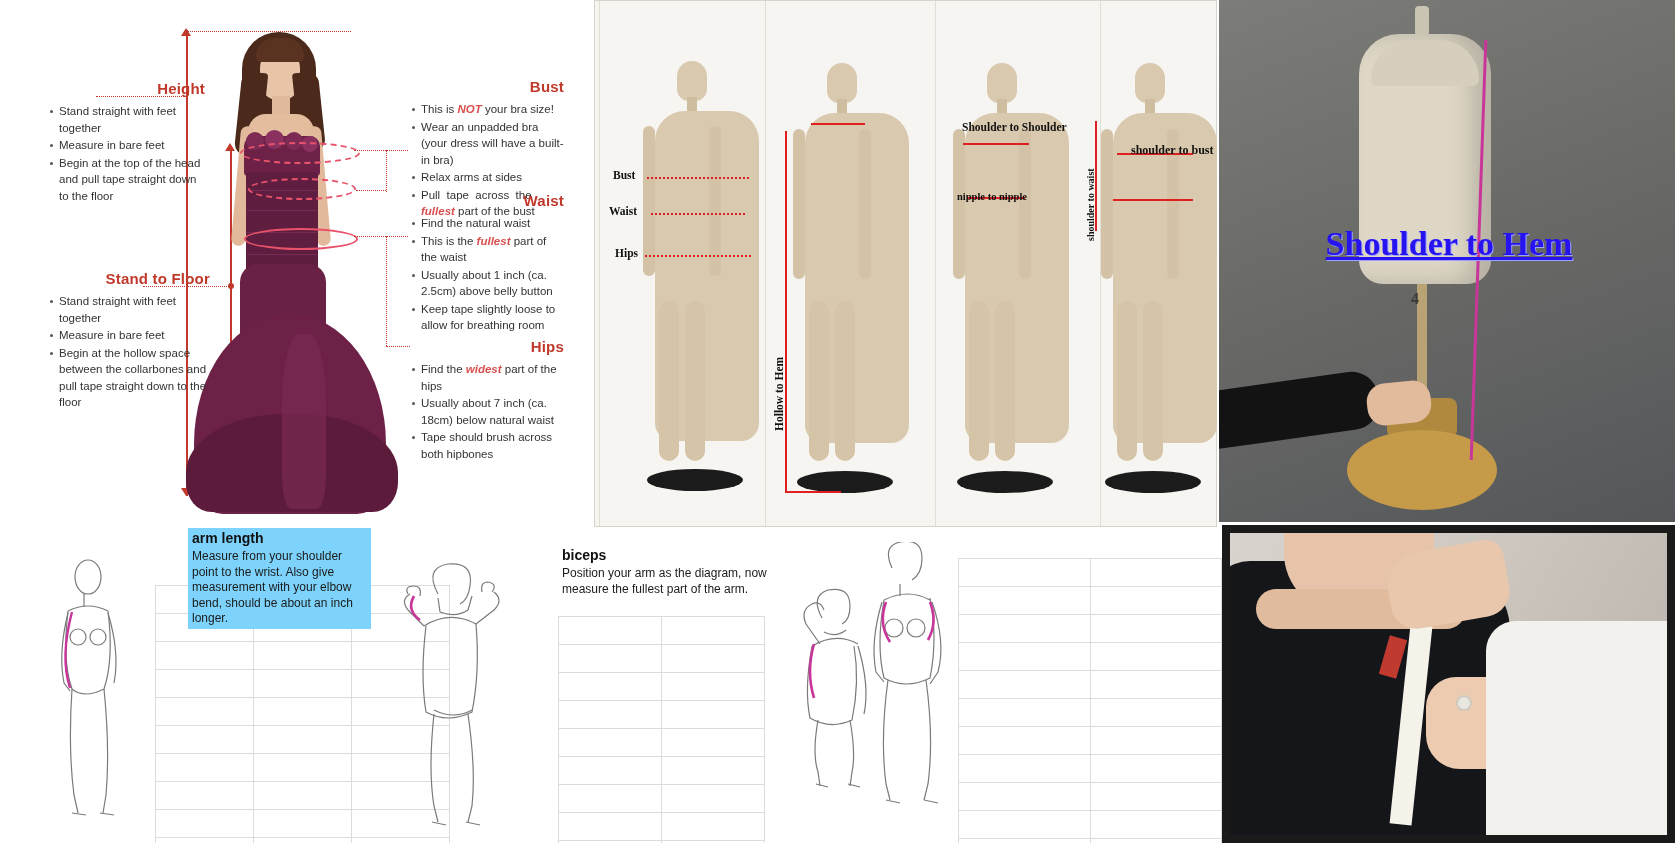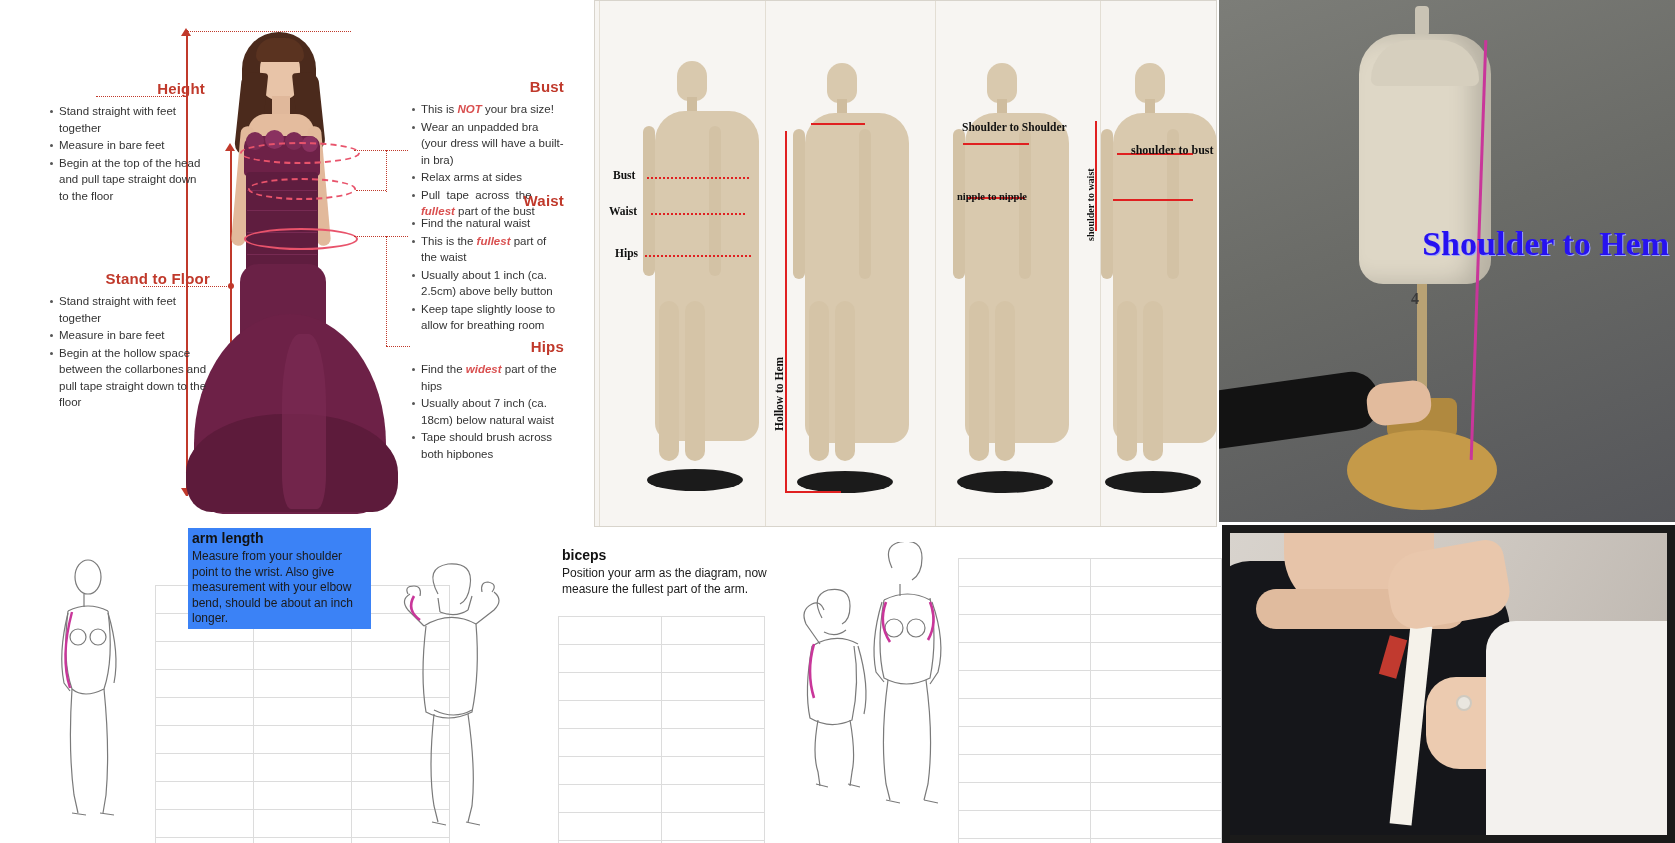--- a/index.html
+++ b/index.html
@@ -57,24 +57,25 @@
   .figbase{position:absolute;background:#1b1b1b;border-radius:50%;}
   .mlabel{position:absolute;font-size:11.5px;font-weight:bold;color:#111;font-family:"Liberation Serif",serif;}
   .mlabel.vert{writing-mode:vertical-rl;transform:rotate(180deg);}
   .mline{position:absolute;background:#e02020;height:2px;}
   .mline.dotted{height:0;border-top:2.5px dotted #e02020;background:none;}
   .mline-v{position:absolute;background:#e02020;width:2px;}
 
   
   #panel-form{left:1219px;top:0;width:456px;height:522px;background:#6e6f6b;overflow:hidden;}
   #form-title{
-    position:absolute;left:10px;top:225px;width:440px;text-align:right;
+    position:absolute;left:10px;top:225px;width:440px;text-align:center;
     font-size:34px;font-weight:bold;color:#2712f0;
     font-family:"Liberation Serif", serif;
     text-shadow:1px 1px 0 #9aa3ff;
+    text-decoration:underline;
   }
 
   
   #panel-neck{left:1222px;top:525px;width:453px;height:318px;background:#1a1a1a;overflow:hidden;}
 
   
   #panel-bottom{left:0;top:560px;width:1222px;height:283px;background:#ffffff;}
   .note-box{position:absolute;}
   .note-title{font-size:14px;font-weight:bold;color:#111;margin-bottom:3px;}
   .note-body{font-size:12px;color:#1a1a1a;line-height:15.5px;}
@@ -383,21 +384,21 @@
           <td></td>
         </tr>
     <tr>
           <td></td>
           <td></td>
           <td></td>
         </tr>
   </tbody>
     </table>
 
-  <div class="note-box" style="left:188px;top:-32px;width:175px;background:#3b82f6;padding:2px 4px;">
+  <div class="note-box" style="left:188px;top:-32px;width:175px;background:#7dd3fc;padding:2px 4px;">
     <div class="note-title">arm length</div>
     <div class="note-body">Measure from your shoulder point to the wrist. Also give measurement with your elbow bend, should be about an inch longer.</div>
   </div>
 
   <div class="sketch" style="left:380px;top:0px;width:140px;height:270px;">
     <svg width="140" height="270" viewBox="0 0 140 270">
       <g fill="none" stroke="#7a7a7a" stroke-width="1.2">
         <path d="M58 34 q-14 -26 10 -30 q26 -2 22 22 q-2 14 -10 18"></path>
         <path d="M60 52 q16 6 28 -2"></path>
         <path d="M44 66 q26 -16 52 -2"></path>

